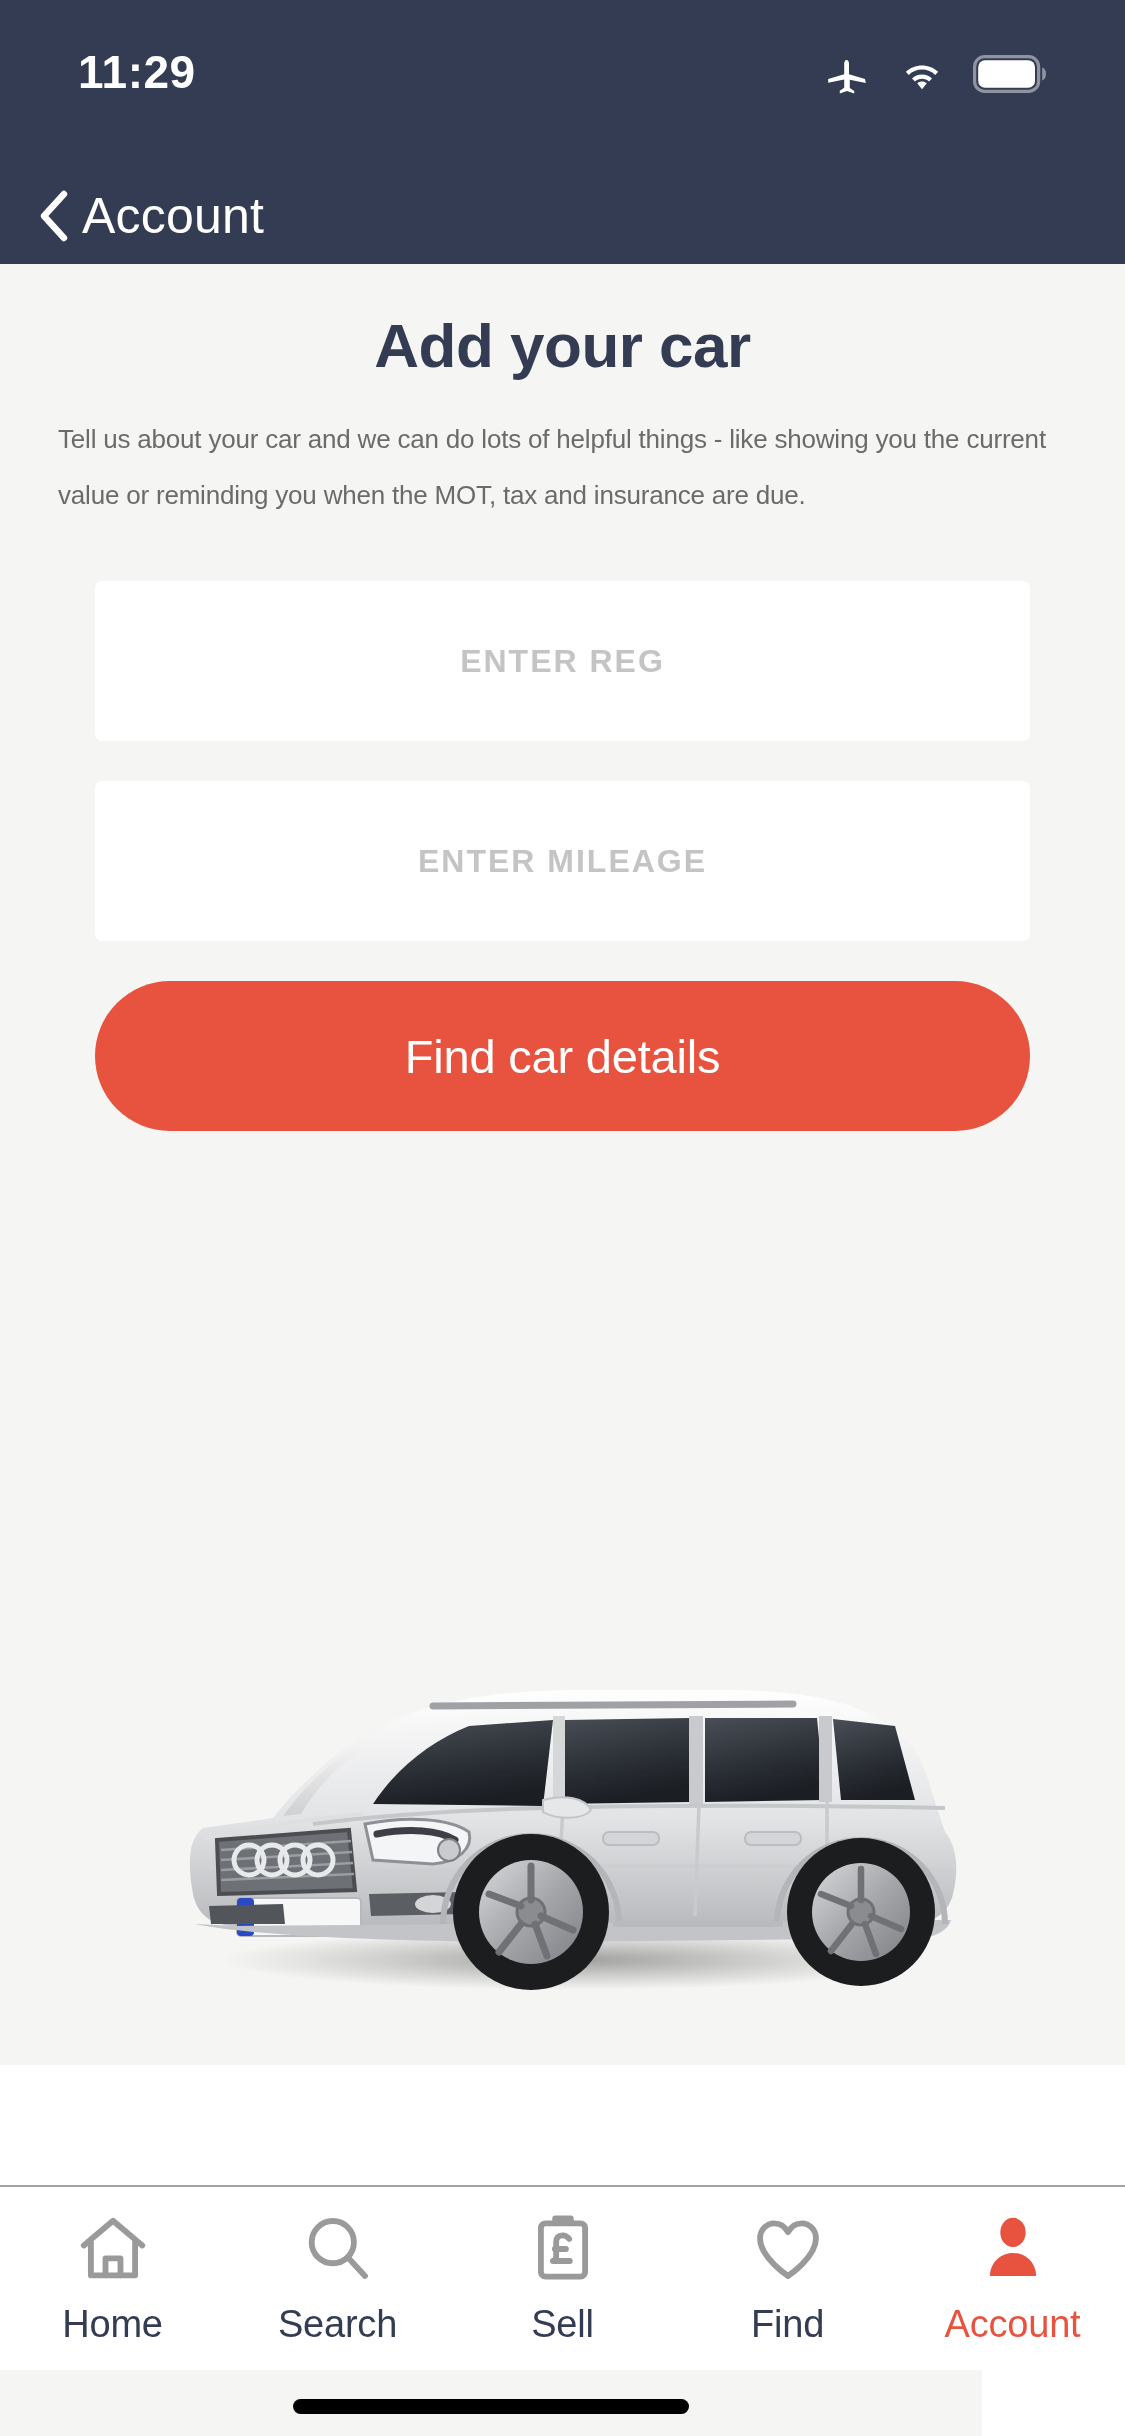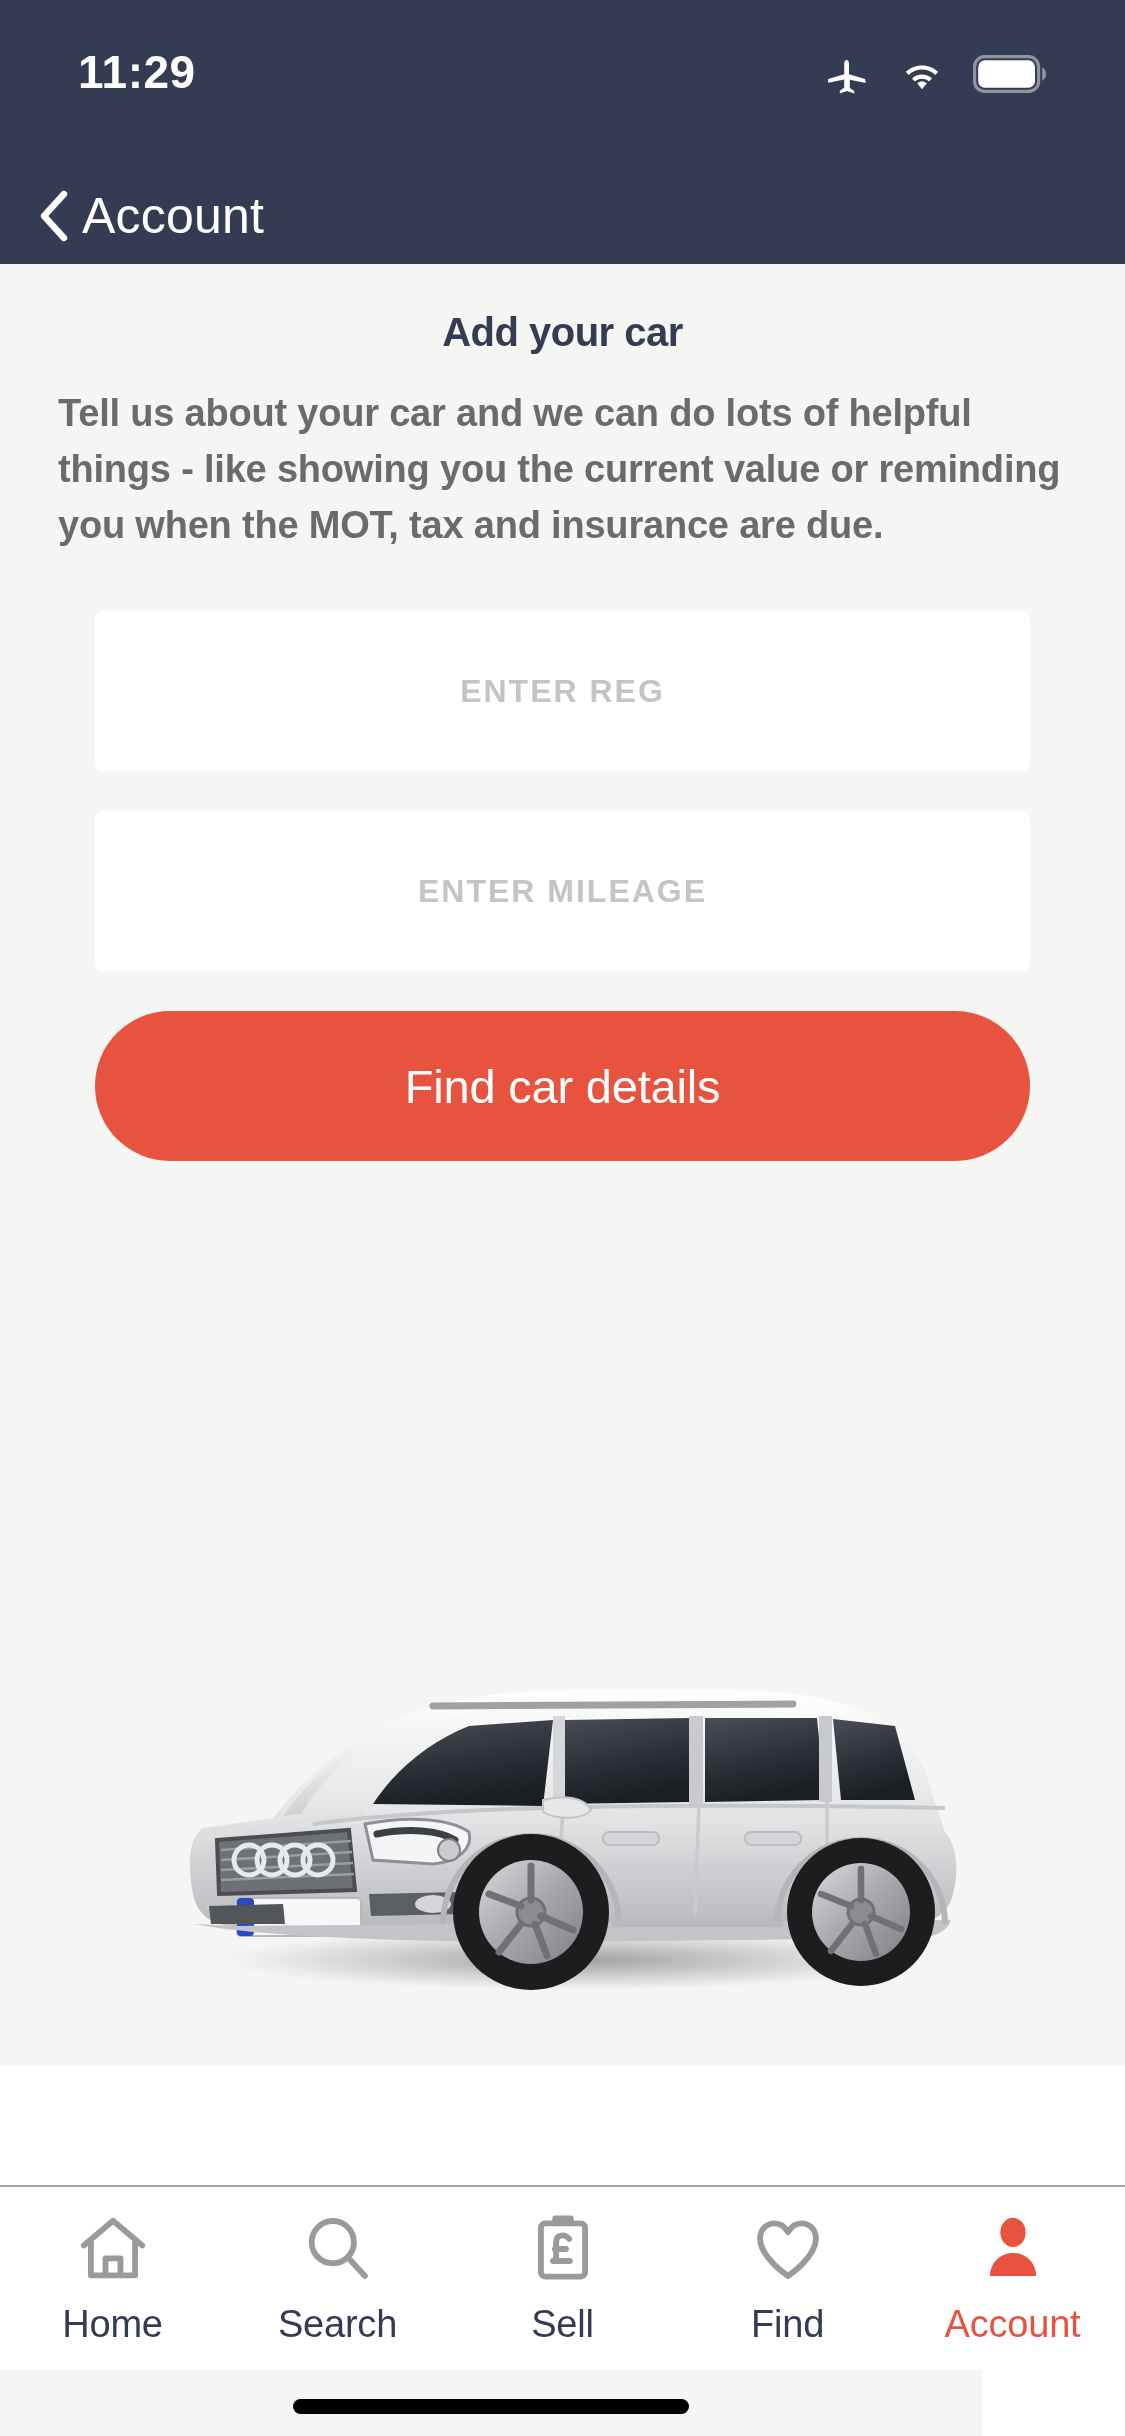--- a/index.html
+++ b/index.html
@@ -42,26 +42,26 @@
 
   
   .content {
     position:absolute; top:264px; left:0; width:1125px; height:1801px;
     background:#f5f5f3;
     overflow:hidden;
   }
   .page-title {
     margin-top:46px;
     text-align:center;
-    font-size:40px; font-weight:600; color:#333c52;
+    font-size:62px; font-weight:600; color:#333c52;
     letter-spacing:-0.5px;
   }
   .page-desc {
     margin:30px 58px 0 58px;
-    font-size:38px; font-weight:700; line-height:56px;
+    font-size:26px; font-weight:400; line-height:56px;
     color:#6b6b6b; letter-spacing:-0.2px;
   }
 
   .form {
     margin:58px auto 0 auto; width:935px;
   }
   .field {
     width:935px; height:160px; background:#ffffff;
     border:none; border-radius:7px;
     display:flex; align-items:center; justify-content:center;

